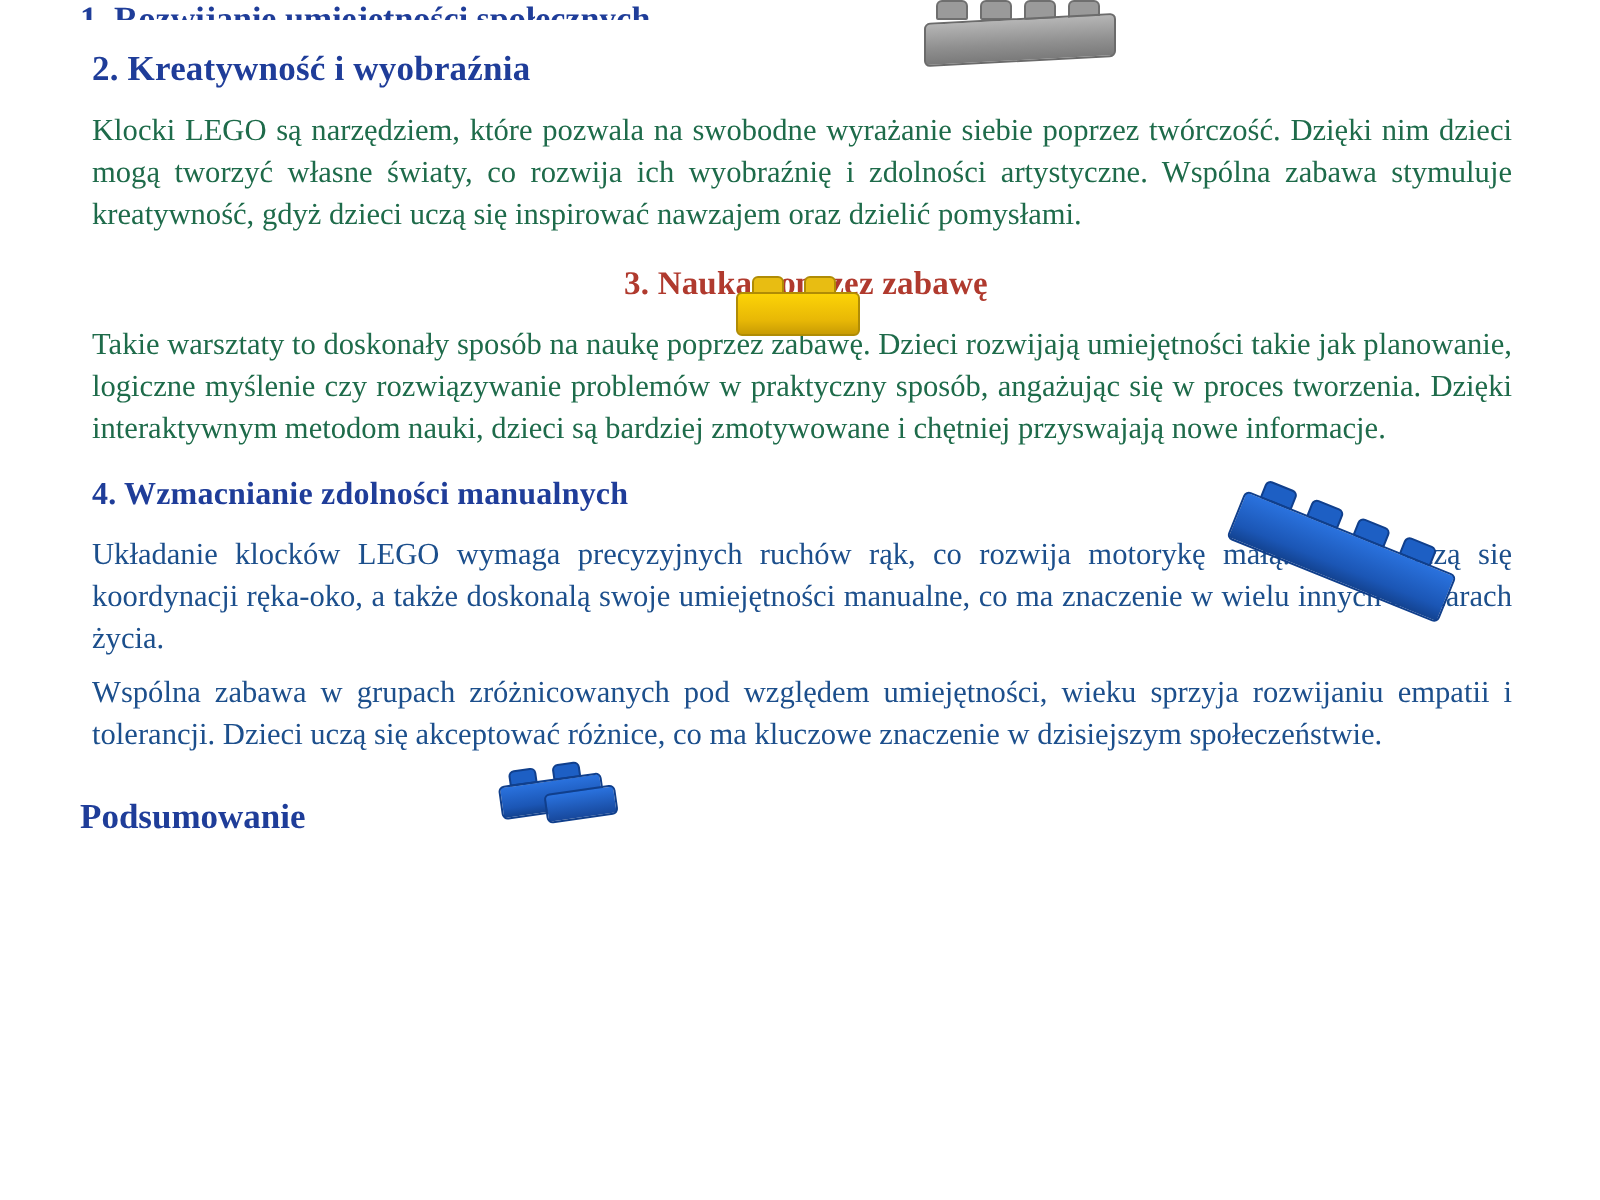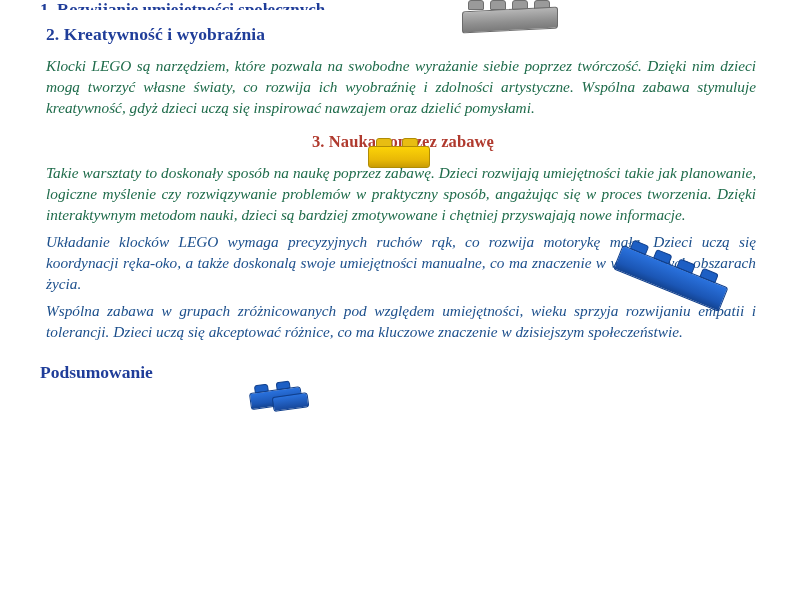--- a/index.html
+++ b/index.html
@@ -56,21 +56,20 @@
     font-size: 16px;
   }
   p.body-text {
     font-family: "Liberation Serif", serif;
     font-size: 15.3px;
     line-height: 21px;
     color: #16487a;
     margin: 0 0 6px 6px;
     text-align: justify;
     width: 710px;
-    font-style: italic;
   }
   p.body-text.green {
     color: #1e6b4a;
   }
   p.body-text.dark {
     color: #1c4f8c;
   }
   .summary {
     font-family: "Liberation Serif", serif;
     font-weight: bold;
@@ -218,20 +217,21 @@
   <div class="content">
 
     <div class="clipped-top">1. Rozwijanie umiejętności społecznych</div>
 
     <h2 class="section-heading">2. Kreatywność i wyobraźnia</h2>
     <p class="body-text green">Klocki LEGO są narzędziem, które pozwala na swobodne wyrażanie siebie poprzez twórczość. Dzięki nim dzieci mogą tworzyć własne światy, co rozwija ich wyobraźnię i zdolności artystyczne. Wspólna zabawa stymuluje kreatywność, gdyż dzieci uczą się inspirować nawzajem oraz dzielić pomysłami.</p>
 
     <h2 class="section-heading red">3. Nauka poprzez zabawę</h2>
     <p class="body-text green">Takie warsztaty to doskonały sposób na naukę poprzez zabawę. Dzieci rozwijają umiejętności takie jak planowanie, logiczne myślenie czy rozwiązywanie problemów w praktyczny sposób, angażując się w proces tworzenia. Dzięki interaktywnym metodom nauki, dzieci są bardziej zmotywowane i chętniej przyswajają nowe informacje.</p>
 
+    <h2 class="section-heading small">4. Wzmacnianie zdolności manualnych</h2>
     <p class="body-text dark">Układanie klocków LEGO wymaga precyzyjnych ruchów rąk, co rozwija motorykę małą. Dzieci uczą się koordynacji ręka-oko, a także doskonalą swoje umiejętności manualne, co ma znaczenie w wielu innych obszarach życia.</p>
 
     <p class="body-text dark">Wspólna zabawa w grupach zróżnicowanych pod względem umiejętności, wieku sprzyja rozwijaniu empatii i tolerancji. Dzieci uczą się akceptować różnice, co ma kluczowe znaczenie w dzisiejszym społeczeństwie.</p>
 
 
     <div class="summary">Podsumowanie</div>
   </div>
 
   <div class="brick brick-grey">
     <div class="studs">

